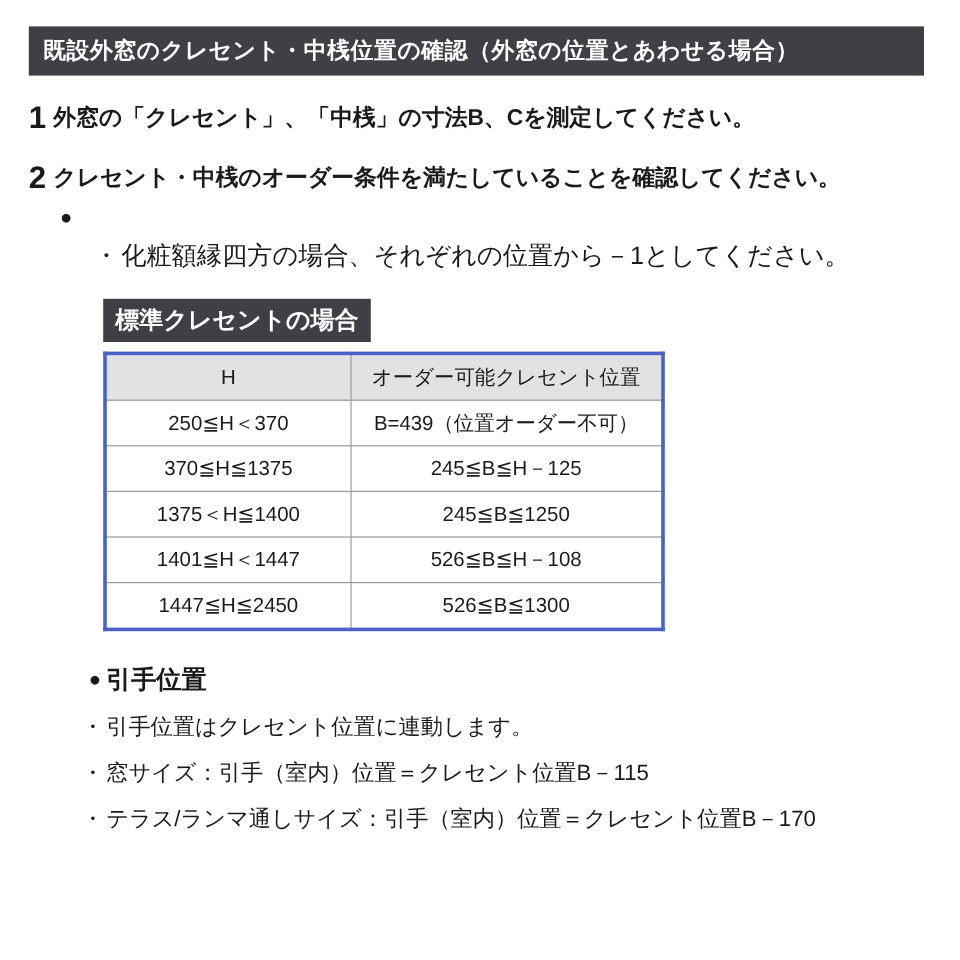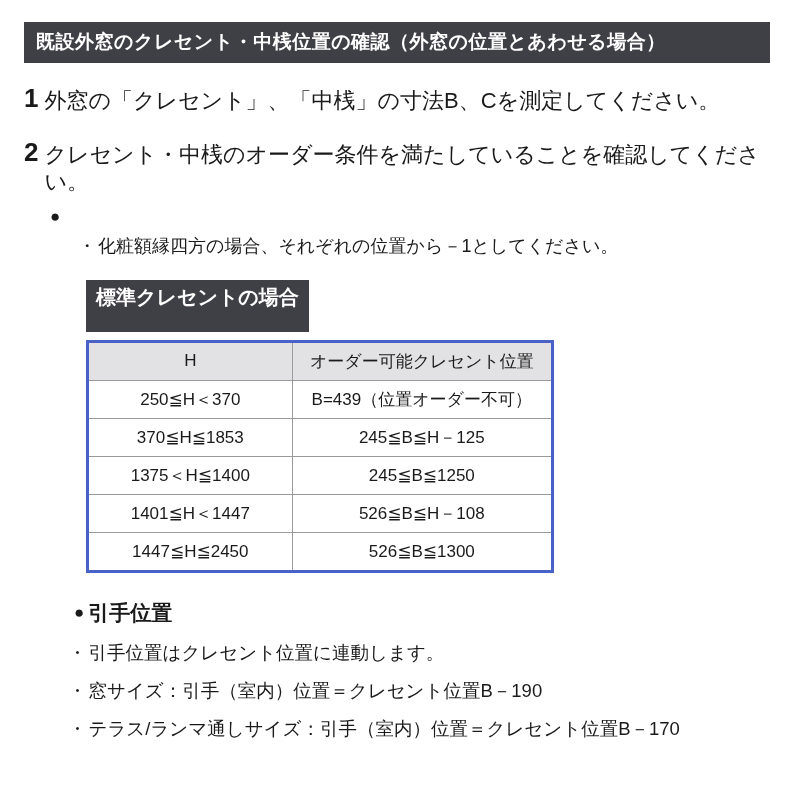--- a/index.html
+++ b/index.html
@@ -45,62 +45,63 @@
   }
   .step-num {
     font-size: 26px;
     font-weight: bold;
     line-height: 1;
     margin-right: 6px;
     flex: 0 0 auto;
     padding-top: 2px;
   }
   .step-text {
-    font-size: 22px;
+    font-size: 19px;
     line-height: 1.25;
     padding-top: 4px;
+    font-weight: bold;
   }
   .step2 {
     margin-top: 22px;
   }
 
   
   .bullet-head {
     display: flex;
     align-items: center;
     margin: 12px 0 0 26px;
     font-size: 20px;
     font-weight: bold;
   }
   .bullet-dot {
     font-size: 17px;
     margin-right: 4px;
     line-height: 1;
   }
   .sub-item {
     margin: 10px 0 0 54px;
-    font-size: 18px;
+    font-size: 21px;
     line-height: 1.3;
   }
   .sub-item .mark {
     margin-right: 2px;
   }
 
   
   .table-block {
     margin: 22px 0 0 62px;
     width: 468px;
   }
   .table-caption {
     display: inline-block;
     background: #3f3f46;
     color: #ffffff;
     font-size: 20px;
     font-weight: bold;
-    padding: 4px 10px 21px 10px;
+    padding: 4px 10px 5px 10px;
     margin-bottom: 8px;
   }
   table.spec {
     border-collapse: collapse;
     width: 468px;
     border: 3px solid #4a61c8;
     background: #ffffff;
     table-layout: fixed;
   }
   table.spec th,
@@ -171,21 +172,21 @@
           <th>H</th>
           <th>オーダー可能クレセント位置</th>
         </tr>
       </thead>
       <tbody>
         <tr>
           <td>250≦H＜370</td>
           <td>B=439（位置オーダー不可）</td>
         </tr>
         <tr>
-          <td>370≦H≦1853</td>
+          <td>370≦H≦1375</td>
           <td>245≦B≦H－125</td>
         </tr>
         <tr>
           <td>1375＜H≦1400</td>
           <td>245≦B≦1250</td>
         </tr>
         <tr>
           <td>1401≦H＜1447</td>
           <td>526≦B≦H－108</td>
         </tr>
@@ -199,20 +200,20 @@
 
   <div class="lower">
     <div class="bullet-head">
       <span class="bullet-dot">●</span>
       <span>引手位置</span>
     </div>
     <div class="sub-item">
       <span class="mark">・</span><span>引手位置はクレセント位置に連動します。</span>
     </div>
     <div class="sub-item">
-      <span class="mark">・</span><span>窓サイズ：引手（室内）位置＝クレセント位置B－190</span>
+      <span class="mark">・</span><span>窓サイズ：引手（室内）位置＝クレセント位置B－115</span>
     </div>
     <div class="sub-item">
       <span class="mark">・</span><span>テラス/ランマ通しサイズ：引手（室内）位置＝クレセント位置B－170</span>
     </div>
   </div>
 
 </div>
 
 </body></html>

